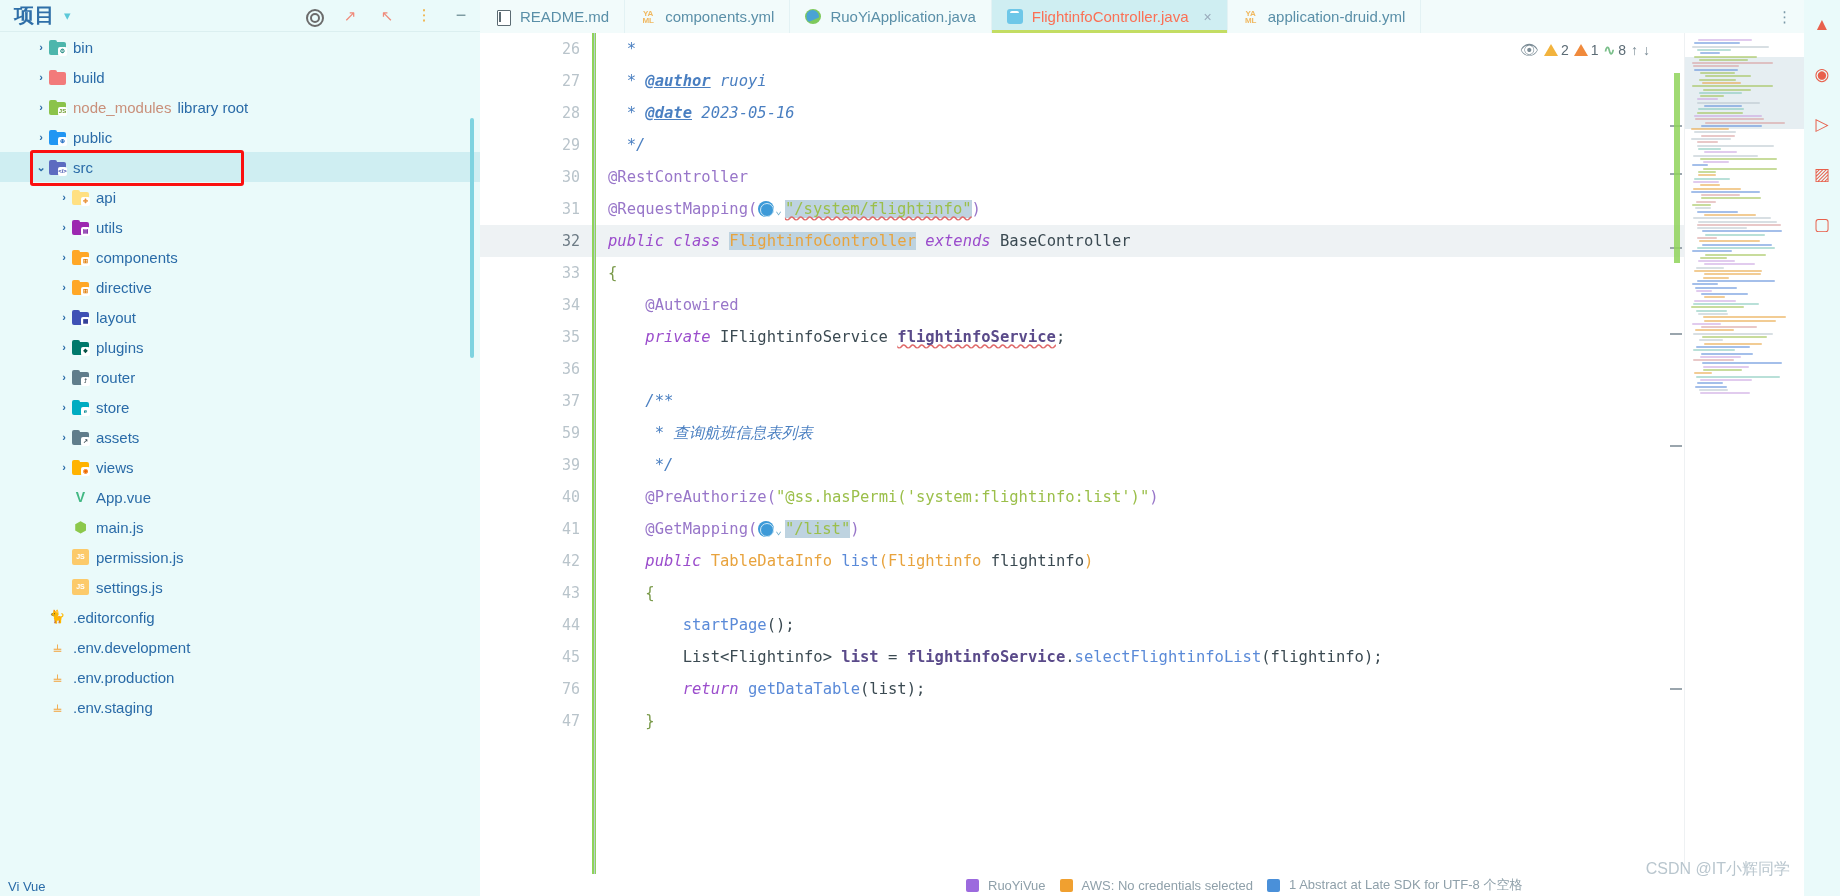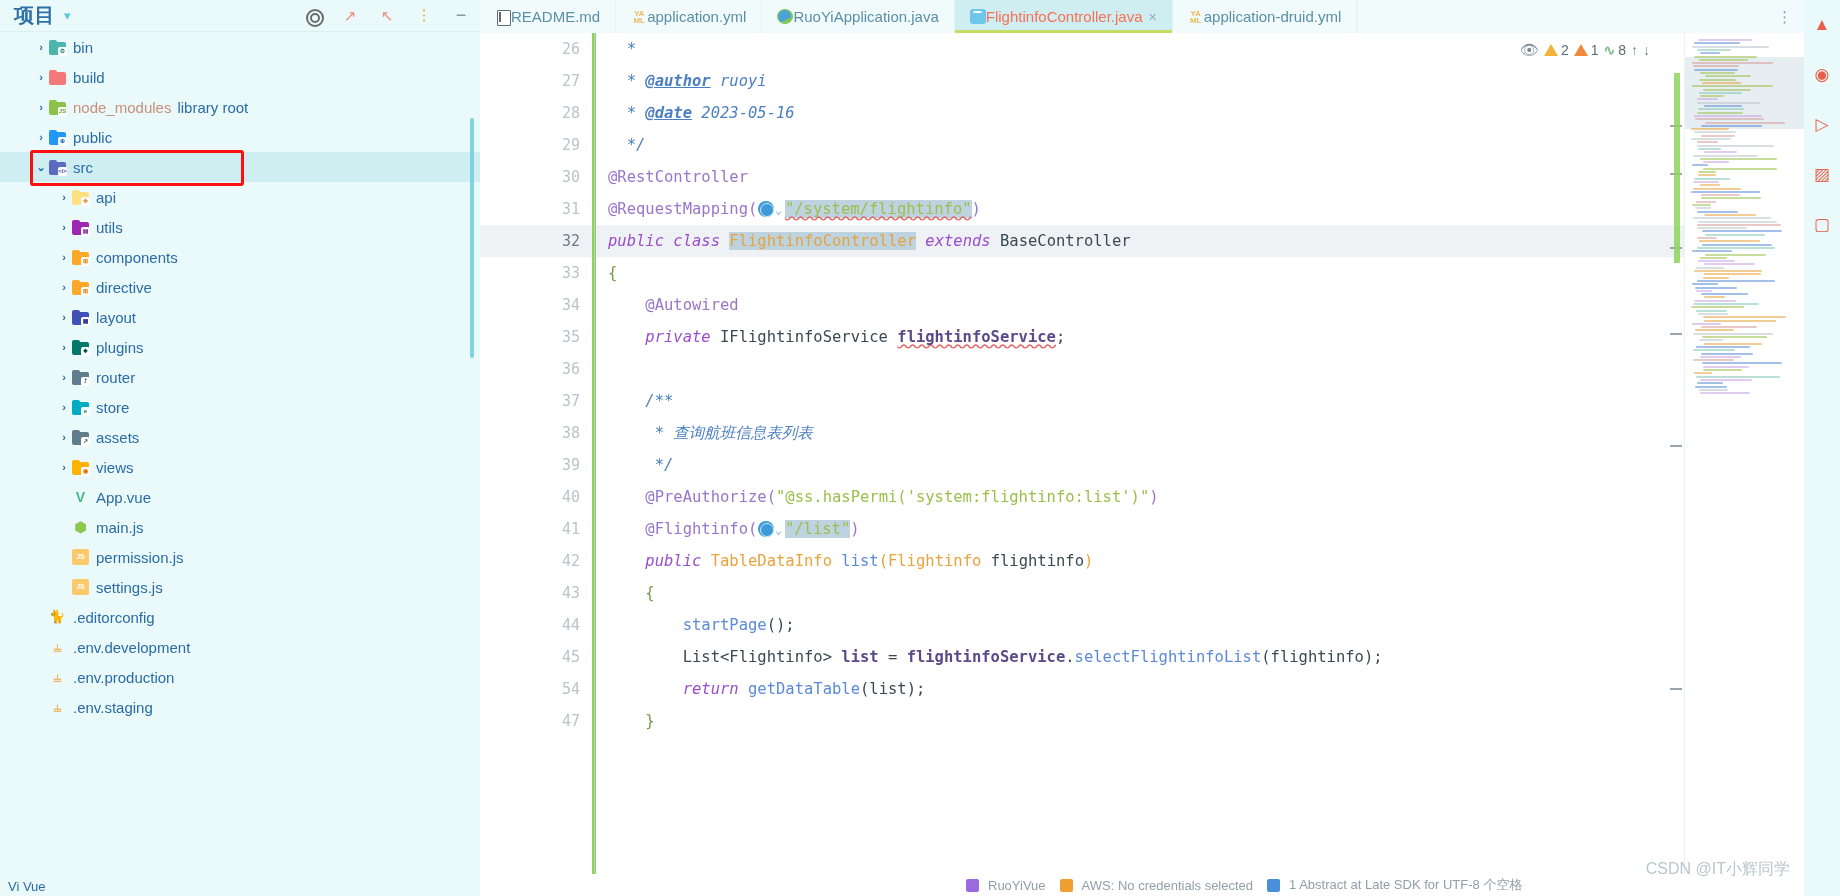--- a/index.html
+++ b/index.html
@@ -101,21 +101,21 @@
   }
 
   
   .editor-side { flex:1; display:flex; flex-direction:column; min-width:0; position:relative; background:#fff; }
 
   .tabbar {
     height:33px; flex:0 0 33px; display:flex; align-items:stretch;
     background:#f2fbfb; position:relative;
   }
   .tab {
-    display:flex; align-items:center; 
+    display:flex; align-items:center; gap:9px;
     padding:0 15px; font-size:15px; color:#5a8fa8;
     border-right:1px solid #e3f2f4; position:relative; white-space:nowrap;
   }
   .tab.active { background:#cfeef2; color:#fb7055; }
   .tab.active::after{
     content:""; position:absolute; left:0; right:0; bottom:0; height:3px; background:#c3dd63;
   }
   .tab-close { margin-left:6px; color:#8aa; font-size:14px; }
   .tab.active .tab-close{ color:#9ab; }
   .ti { width:16px; height:16px; position:relative; flex:0 0 16px; }
@@ -403,21 +403,21 @@
 
   <div class="editor-side">
 
     <div class="tabbar" id="tabbar">
       <div class="tab">
           <span class="ti ti-md"></span>
           <span>README.md</span>
         </div>
         <div class="tab">
           <span class="ti ti-yml">YA<br>ML</span>
-          <span>application.yml</span>
+          <span>components.yml</span>
         </div>
         <div class="tab">
           <span class="ti ti-spring"></span>
           <span>RuoYiApplication.java</span>
         </div>
         <div class="tab active">
           <span class="ti ti-java"></span>
           <span>FlightinfoController.java</span>
           <span class="tab-close">×</span>
         </div>
@@ -437,50 +437,50 @@
           <div class="gline">28</div>
           <div class="gline">29</div>
           <div class="gline">30</div>
           <div class="gline">31</div>
           <div class="gline cur">32<span class="gmark gutter-ic" style="color: rgb(122, 90, 154);">◖</span></div>
           <div class="gline">33</div>
           <div class="gline">34</div>
           <div class="gline">35<span class="gmark gutter-ic" style="color: rgb(90, 168, 90);">⚘</span></div>
           <div class="gline">36</div>
           <div class="gline">37</div>
-          <div class="gline">38</div>
+          <div class="gline">59</div>
           <div class="gline">39</div>
           <div class="gline">40</div>
           <div class="gline">41</div>
           <div class="gline">42<span class="gmark gutter-ic">❐</span></div>
           <div class="gline">43</div>
           <div class="gline">44</div>
           <div class="gline">45</div>
-          <div class="gline">54</div>
+          <div class="gline">76</div>
           <div class="gline">47</div>
         </div>
 
       <div class="code" id="code">
         <div class="health"></div>
       <div class="cline"><span class="cmt">  *</span></div>
           <div class="cline"><span class="cmt">  * </span><span class="cmt"></span><span class="cmt" style="text-decoration: underline; font-weight: 600;">@author</span><span class="cmt"> ruoyi</span></div>
           <div class="cline"><span class="cmt">  * </span><span class="cmt" style="text-decoration: underline; font-weight: 600;">@date</span><span class="cmt"> 2023-05-16</span></div>
           <div class="cline"><span class="cmt">  */</span></div>
           <div class="cline"><span class="ann">@RestController</span></div>
           <div class="cline"><span class="ann">@RequestMapping(</span><span><span class="web-ic"></span><span class="web-chev">⌄</span></span><span class="str sel-bg squig">"/system/flightinfo"</span><span class="ann">)</span></div>
           <div class="cline cur"><span class="kw">public </span><span class="kw">class </span><span class="cls sel-bg">FlightinfoController</span><span class="pln"> </span><span class="kw">extends </span><span class="pln">BaseController</span></div>
           <div class="cline"><span class="brc">{</span></div>
           <div class="cline"><span class="ann">    @Autowired</span></div>
           <div class="cline"><span class="kw">    private </span><span class="pln">IFlightinfoService </span><span class="fld squig">flightinfoService</span><span class="pln">;</span></div>
           <div class="cline"><span class="pln"></span></div>
           <div class="cline"><span class="cmt">    /**</span></div>
           <div class="cline"><span class="cmt">     * 查询航班信息表列表</span></div>
           <div class="cline"><span class="cmt">     */</span></div>
           <div class="cline"><span class="ann">    @PreAuthorize(</span><span class="str">"@ss.hasPermi('system:flightinfo:list')"</span><span class="ann">)</span></div>
-          <div class="cline"><span class="ann">    @Flightinfo(</span><span><span class="web-ic"></span><span class="web-chev">⌄</span></span><span class="str sel-bg">"/list"</span><span class="ann">)</span></div>
+          <div class="cline"><span class="ann">    @GetMapping(</span><span><span class="web-ic"></span><span class="web-chev">⌄</span></span><span class="str sel-bg">"/list"</span><span class="ann">)</span></div>
           <div class="cline"><span class="kw">    public </span><span class="cls">TableDataInfo </span><span class="mth">list</span><span class="cls">(</span><span class="cls">Flightinfo </span><span class="pln">flightinfo</span><span class="cls">)</span></div>
           <div class="cline"><span class="brc">    {</span></div>
           <div class="cline"><span class="mth">        startPage</span><span class="pln">();</span></div>
           <div class="cline"><span class="pln">        List&lt;Flightinfo&gt; </span><span class="fld">list</span><span class="pln"> = </span><span class="fld">flightinfoService</span><span class="pln">.</span><span class="mth">selectFlightinfoList</span><span class="pln">(flightinfo);</span></div>
           <div class="cline"><span class="kw">        return </span><span class="mth">getDataTable</span><span class="pln">(list);</span></div>
           <div class="cline"><span class="brc">    }</span></div>
           <div class="guide" style="left: 2px; top: 0px; background: rgb(185, 204, 212);"></div>
         </div>
 
       <div class="inspect">

